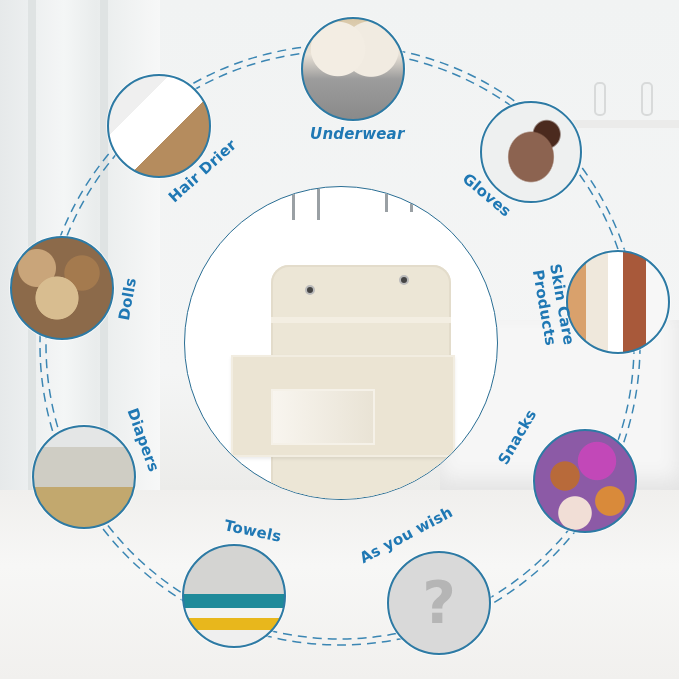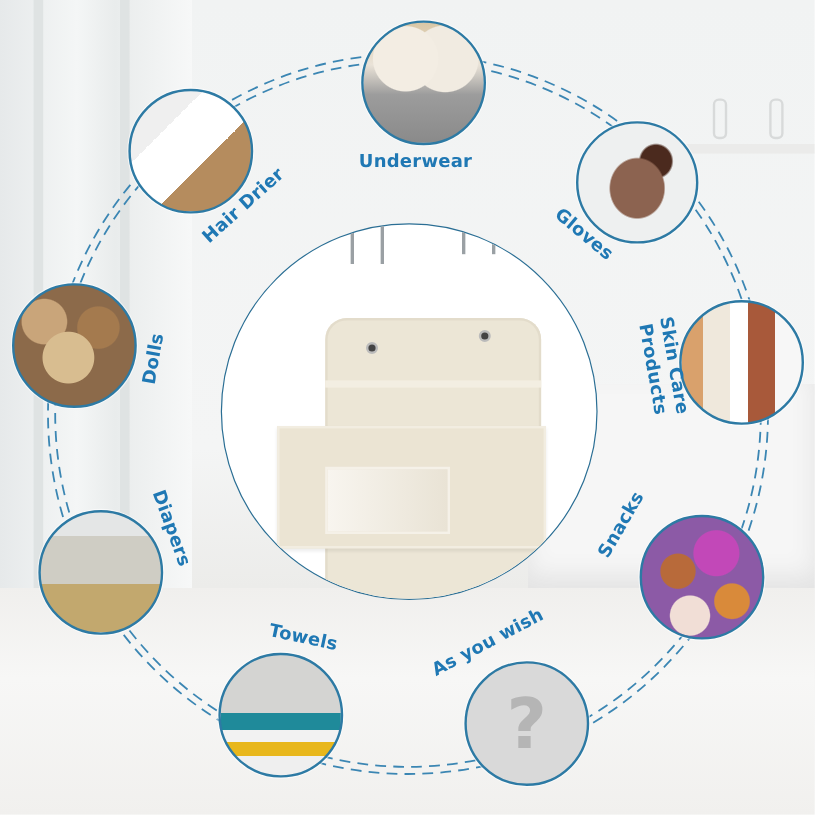--- a/index.html
+++ b/index.html
@@ -60,21 +60,21 @@
     <div class="hook" style="left:200px;top:-18px"></div>
     <div class="org-body"></div>
     <div class="grommet" style="left:120px;top:98px"></div>
     <div class="grommet" style="left:214px;top:88px"></div>
     <div class="org-strip"></div>
     <div class="org-pocket"></div>
     <div class="org-window"></div>
   </div>
 
   <div class="thumb" style="left:301px;top:17px;width:100px;height:100px;background:radial-gradient(circle at 35% 30%,#f3ede3 0 28%,transparent 29%),radial-gradient(circle at 68% 30%,#f1ebe1 0 28%,transparent 29%),linear-gradient(180deg,#d9c7a6 0%,#eae3d8 35%,#9c9c9c 60%,#8a8a8a 100%);"></div>
-  <div class="label" style="left:299px;top:125px;">Underwear</div>
+  <div class="label" style="left:310px;top:125px;font-style:italic;">Underwear</div>
 
   <div class="thumb" style="left:480px;top:101px;width:98px;height:98px;background:radial-gradient(ellipse at 50% 55%,#8c6350 0 32%,transparent 34%),radial-gradient(ellipse at 66% 32%,#4b2a1e 0 14%,transparent 16%),#eef0f0;"></div>
   <div class="label" style="left:458px;top:186px;transform:rotate(40deg);">Gloves</div>
 
   <div class="thumb" style="left:566px;top:250px;width:100px;height:100px;background:linear-gradient(90deg,#d9a16c 0 18%,#efe8dc 18% 40%,#ffffff 40% 55%,#a8593a 55% 78%,#f7f7f7 78% 100%);"></div>
   <div class="label" style="left:512px;top:288px;transform:rotate(80deg);line-height:18px;text-align:center;">
     <div>Skin Care</div>
     <div>Products</div>
   </div>
 

